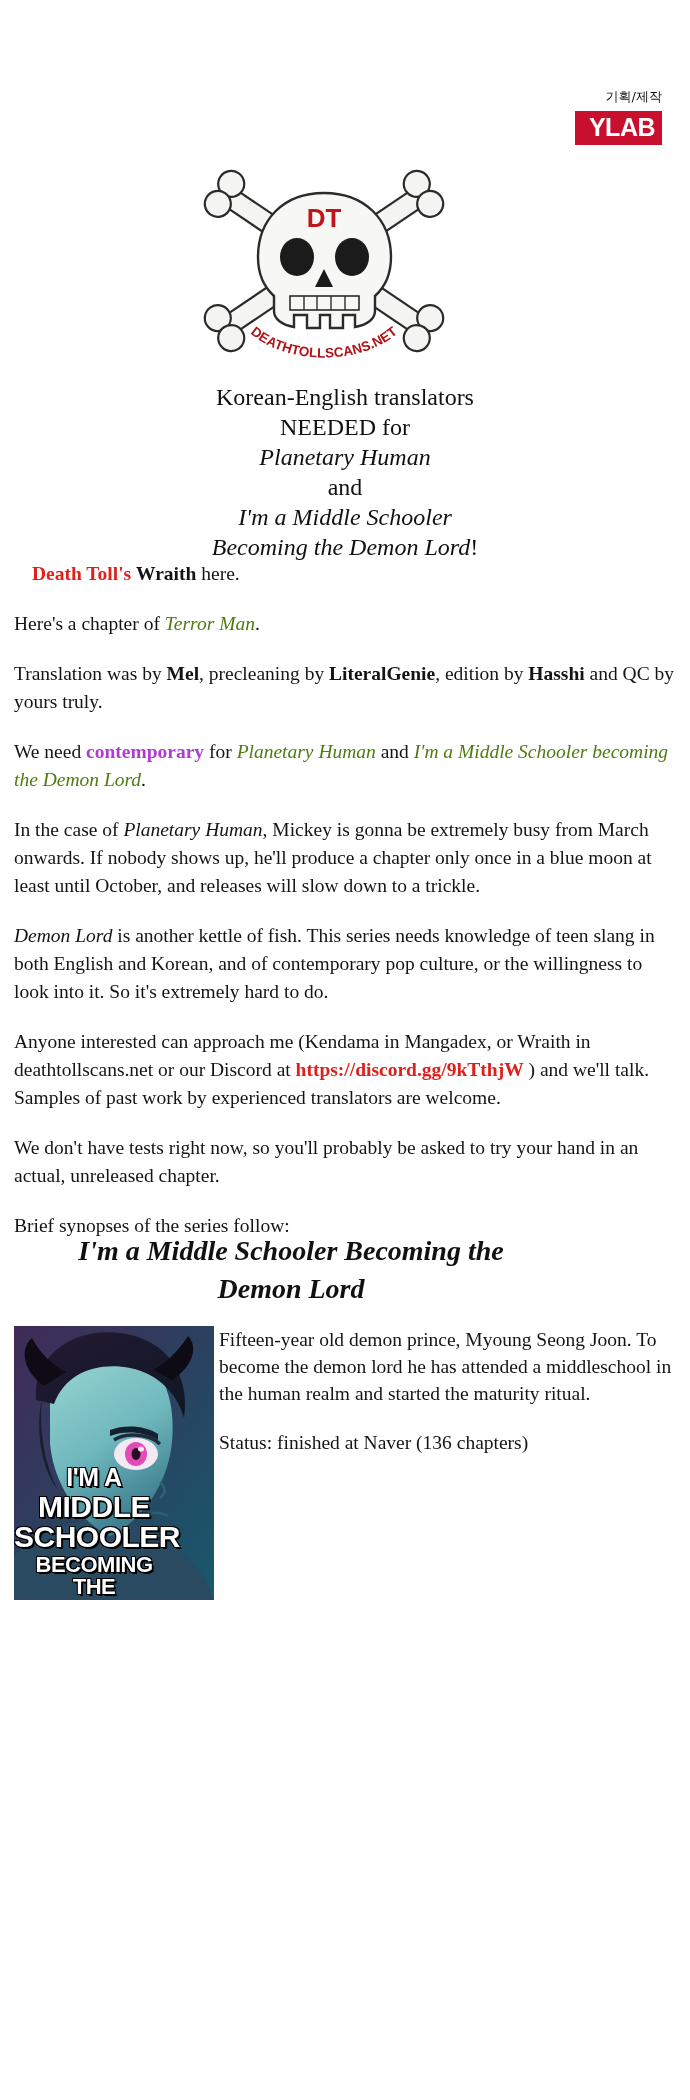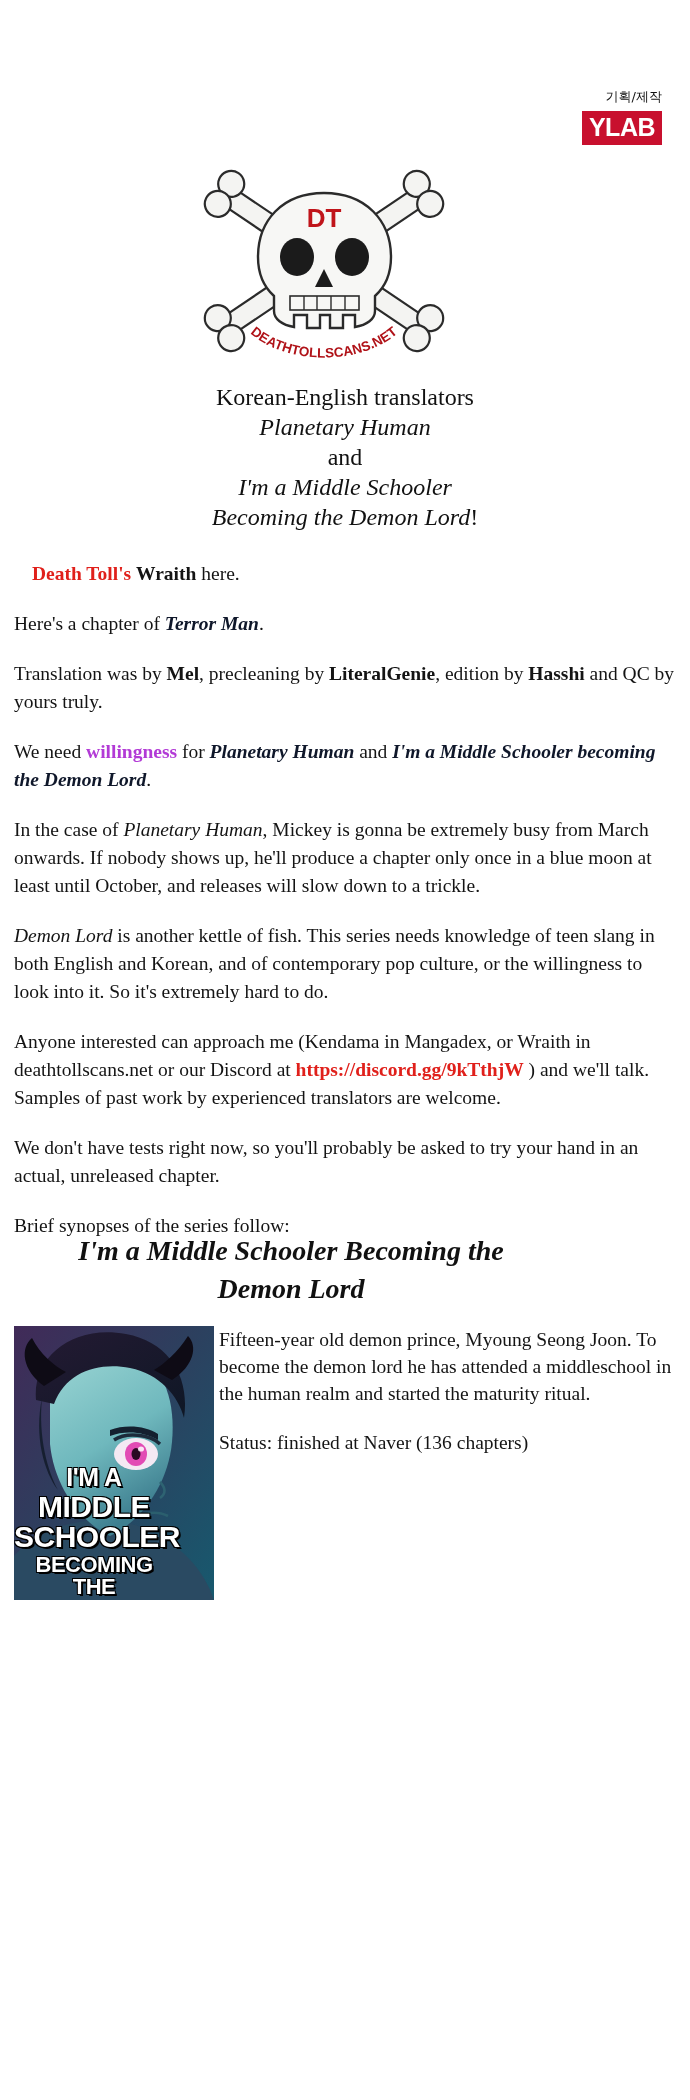--- a/index.html
+++ b/index.html
@@ -31,21 +31,21 @@
     margin-bottom: 5px;
   }
   .publisher-logo {
     display: inline-block;
     background: #c8102e;
     color: #ffffff;
     font-family: "Liberation Sans", sans-serif;
     font-weight: bold;
     font-size: 25px;
     line-height: 30px;
-    padding: 1px 7px 3px 7px;
+    padding: 1px 7px 3px 14px;
     letter-spacing: -0.5px;
   }
 
   
   .logo-wrap {
     position: absolute;
     top: 165px;
     left: 0;
     width: 647px;
     height: 200px;
@@ -84,21 +84,21 @@
   .b { font-weight: bold; }
   .i { font-style: italic; }
   .red { color: #e0201b; font-weight: bold; margin-left: 18px; }
   .purple { color: #b23ad6; font-weight: bold; }
   .link {
     color: #e0201b;
     font-weight: bold;
     text-decoration: none;
     text-align: right;
   }
-  .red-i { color: #0f172a; font-weight: bold; font-style: italic; }
+  .red-i { color: #4d7c0f; font-weight: normal; font-style: italic; }
 
   
   .series-title {
     position: absolute;
     top: 1232px;
     left: 0;
     width: 582px;
     text-align: center;
     font-size: 28px;
     line-height: 38px;
@@ -203,35 +203,36 @@
 
     <path id="arcpath" d="M62 150 A 92 60 0 0 0 238 150" fill="none"></path>
     <text font-family="'Liberation Sans', sans-serif" font-size="13.5" font-weight="bold" fill="#b01218">
       <textPath href="#arcpath" startOffset="50%" text-anchor="middle">DEATHTOLLSCANS.NET</textPath>
     </text>
   </svg>
 </div>
 
 <div class="headline">
   <div>Korean-English translators</div>
+  <div>NEEDED for</div>
   <div class="it">Planetary Human</div>
   <div>and</div>
   <div class="it">I'm a Middle Schooler</div>
   <div><span class="it">Becoming the Demon Lord</span><span>!</span></div>
 </div>
 
 <div class="body">
 
   <p><span class="red">Death Toll's</span> <span class="b">Wraith</span><span> here.</span></p>
 
   <p><span>Here's a chapter of </span><span class="red-i">Terror Man</span><span>.</span></p>
 
   <p><span>Translation was by </span><span class="b">Mel</span><span>, precleaning by </span><span class="b">LiteralGenie</span><span>, edition by </span><span class="b">Hasshi</span><span> and QC by yours truly.</span></p>
 
-  <p><span>We need </span><span class="purple">willingness</span><span> for </span><span class="red-i">Planetary Human</span><span> and </span><span class="red-i">I'm a Middle Schooler becoming the Demon Lord</span><span>.</span></p>
+  <p><span>We need </span><span class="purple">contemporary</span><span> for </span><span class="red-i">Planetary Human</span><span> and </span><span class="red-i">I'm a Middle Schooler becoming the Demon Lord</span><span>.</span></p>
 
   <p><span>In the case of </span><span class="i">Planetary Human</span><span>, Mickey is gonna be extremely busy from March onwards. If nobody shows up, he'll produce a chapter only once in a blue moon at least until October, and releases will slow down to a trickle.</span></p>
 
   <p><span class="i">Demon Lord</span><span> is another kettle of fish. This series needs knowledge of teen slang in both English and Korean, and of contemporary pop culture, or the willingness to look into it. So it's extremely hard to do.</span></p>
 
   <p><span>Anyone interested can approach me (Kendama in Mangadex, or Wraith in deathtollscans.net or our Discord at </span><a class="link" href="#">https://discord.gg/9kTthjW</a><span> ) and we'll talk. Samples of past work by experienced translators are welcome.</span></p>
 
   <p>We don't have tests right now, so you'll probably be asked to try your hand in an actual, unreleased chapter.</p>
 
   <p>Brief synopses of the series follow:</p>

